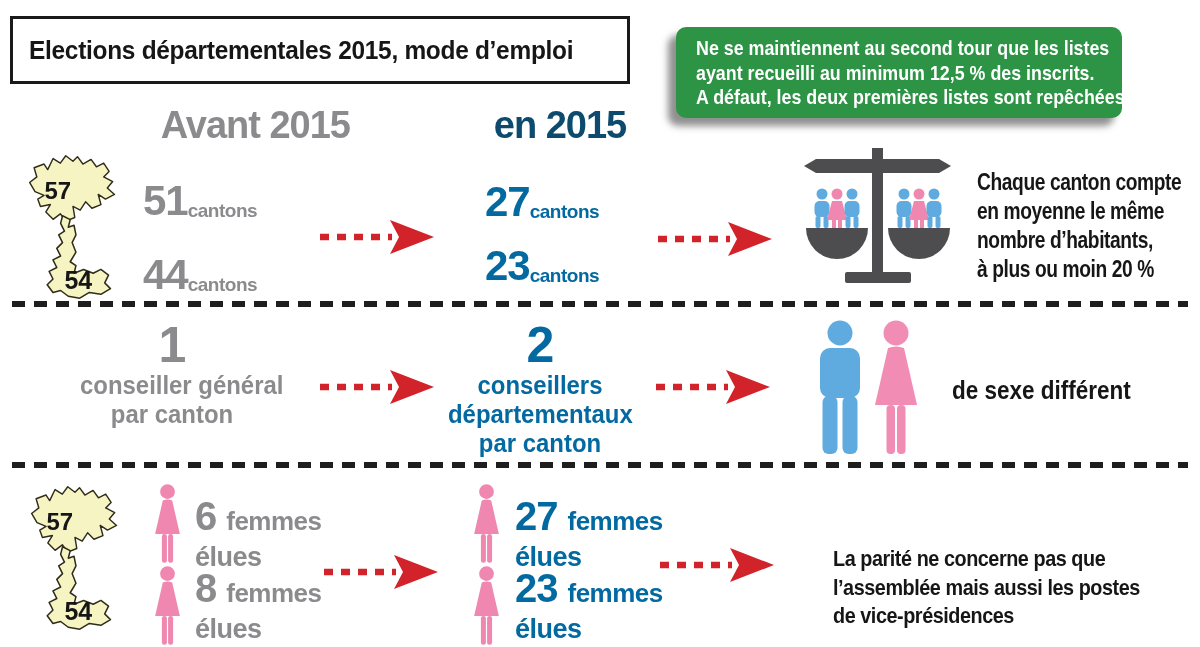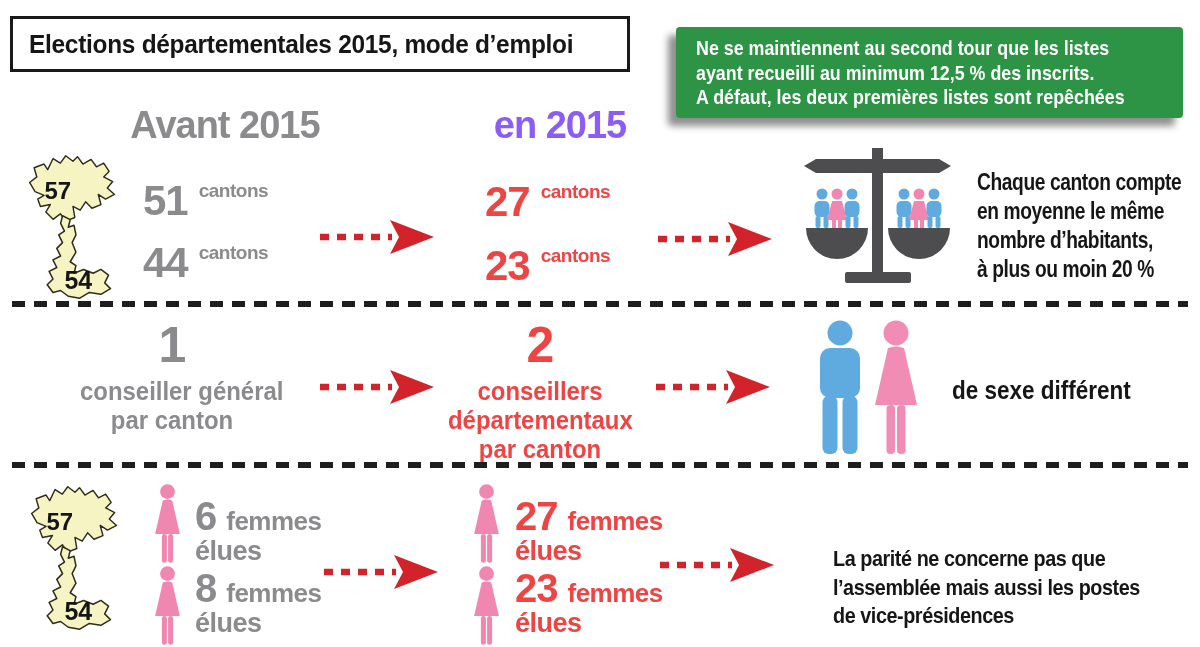--- a/index.html
+++ b/index.html
@@ -4,69 +4,69 @@
 <style>
   html,body{margin:0;padding:0;}
   body{
     width:1200px;height:647px;position:relative;background:#ffffff;
     font-family:"Liberation Sans","DejaVu Sans",sans-serif;font-weight:bold;
     overflow:hidden;color:#1b1b1d;
   }
   .abs{position:absolute;}
 
   
-  #title-box{left:10px;top:16px;width:620px;height:56px;border:3px solid #1a1a1a;
+  #title-box{left:10px;top:16px;width:620px;height:68px;border:3px solid #1a1a1a;
     background:#fff;display:flex;align-items:center;box-sizing:border-box;}
   #title-text{font-size:26px;letter-spacing:-0.3px;white-space:nowrap;
     transform:scaleX(0.94);transform-origin:left center;margin-left:16px;color:#161616;}
 
   
-  #notice{left:676px;top:27px;width:507px;height:91px;background:#2d9446;border-radius:4px;
+  #notice{left:676px;top:27px;width:446px;height:91px;background:#2d9446;border-radius:10px;
     box-shadow:-8px 8px 7px rgba(85,85,85,.65);box-sizing:border-box;padding:9px 0 0 20px;color:#fff;}
   .notice-line{font-size:20.5px;line-height:24.5px;white-space:nowrap;
     transform:scaleX(0.87);transform-origin:left center;}
 
   
   .col-header{font-size:38px;letter-spacing:-1px;text-align:center;white-space:nowrap;}
-  #hdr-before{left:100px;top:104px;width:250px;color:#8b8b8e;}
-  #hdr-after{left:455px;top:104px;width:210px;color:#8b5cf6;}
+  #hdr-before{left:100px;top:104px;width:250px;color:#8b8b8e;text-align:right;}
+  #hdr-after{left:455px;top:104px;width:210px;color:#0c4a6e;}
 
   
   .map-svg{display:block;}
 
   
-  .count-row{display:flex;align-items:flex-start;gap:11px;white-space:nowrap;}
+  .count-row{display:flex;align-items:flex-end;white-space:nowrap;}
   .count-row .num{font-size:42px;line-height:42px;letter-spacing:-1px;}
   .count-row .unit{font-size:19px;letter-spacing:-0.5px;}
-  .gray{color:#8b8b8e;} .blue{color:#ef4444;}
+  .gray{color:#8b8b8e;} .blue{color:#0369a1;}
 
   
   .divider{left:12px;width:1176px;height:6px;
     background:repeating-linear-gradient(90deg,#1e1e1e 0 13px,transparent 13px 22px);}
 
   
   .note-line{font-size:24px;line-height:29px;white-space:nowrap;
     transform:scaleX(0.8);transform-origin:left center;letter-spacing:-0.5px;color:#161616;}
   .note3 .note-line{font-size:22.5px;line-height:28.5px;transform:scaleX(0.88);}
 
   
   .r2col{text-align:center;}
   .r2col .bignum{font-size:50px;line-height:50px;letter-spacing:-1px;}
   .r2col .r2line{font-size:26px;line-height:29px;white-space:nowrap;
     transform:scaleX(0.92);transform-origin:center center;}
-  .r2col .lines{margin-top:7px;}
+  .r2col .lines{margin-top:1px;}
   #note2{font-size:25px;white-space:nowrap;transform:scaleX(0.9);
     transform-origin:left center;color:#161616;}
 
   
   .fem-block{white-space:nowrap;}
   .fem-block .l1{display:flex;align-items:baseline;gap:10px;}
   .fem-block .num{font-size:40px;line-height:38px;letter-spacing:-1px;}
   .fem-block .unit{font-size:26px;letter-spacing:-0.5px;}
-  .fem-block .l2{font-size:27px;line-height:27px;margin-top:1px;letter-spacing:-0.5px;}
+  .fem-block .l2{font-size:27px;line-height:27px;margin-top:7px;letter-spacing:-0.5px;}
 </style>
 </head>
 <body>
 
 <svg width="0" height="0" style="position:absolute">
   <defs>
     <g id="map57">
       <path d="M10 44 L4 34 L12 28 L9 18 L20 14 L24 20 L30 8 L38 13 L44 5 L52 11 L57 6 L63 14 L72 9 L78 17 L86 13 L92 22 L86 28 L96 33 L90 40 L98 47 L88 52 L80 47 L83 58 L73 62 L66 55 L60 64 L52 60 L54 72 L44 76 L38 68 L30 74 L22 66 L27 58 L16 60 L13 52 L20 48 Z" fill="#f6f4c3" stroke="#2f2d18" stroke-width="1.6" stroke-linejoin="round"></path>
     </g>
     <g id="map54">
@@ -116,21 +116,21 @@
 </svg>
 <svg class="abs map-svg" style="left:31px;top:210px" width="88" height="92" viewBox="0 0 86 96">
   <use href="#map54"></use>
   <text x="32" y="82" font-size="26" font-weight="bold" fill="#161616" font-family="Liberation Sans, sans-serif">54</text>
 </svg>
 
 <div class="abs count-row gray" style="left:143px;top:180px">
   <span class="num">51</span>
   <span class="unit">cantons</span>
 </div>
-<div class="abs count-row gray" style="left:143px;top:242px">
+<div class="abs count-row gray" style="left:143px;top:254px">
   <span class="num">44</span>
   <span class="unit">cantons</span>
 </div>
 
 <svg class="abs" style="left:318px;top:219px" width="118" height="36" viewBox="0 0 118 36">
     <use href="#red-arrow"></use>
   </svg>
 
 <div class="abs count-row blue" style="left:485px;top:181px">
   <span class="num">27</span>

